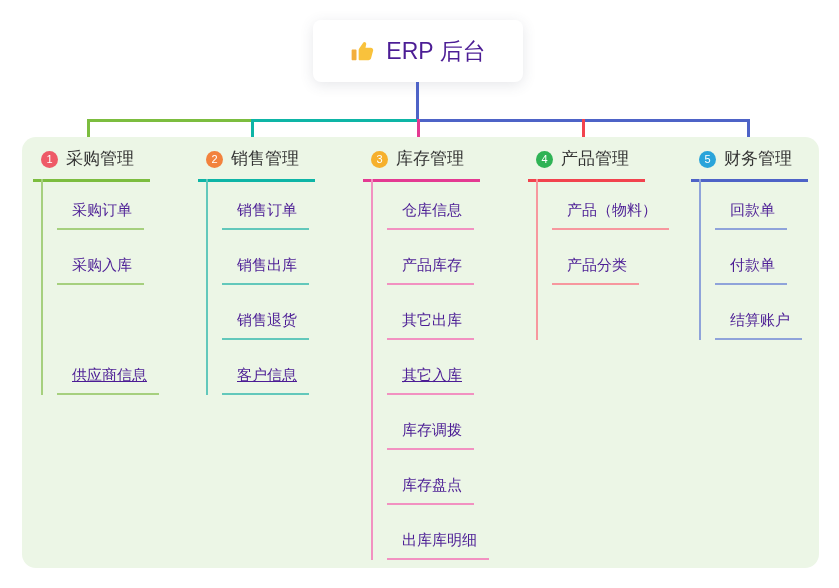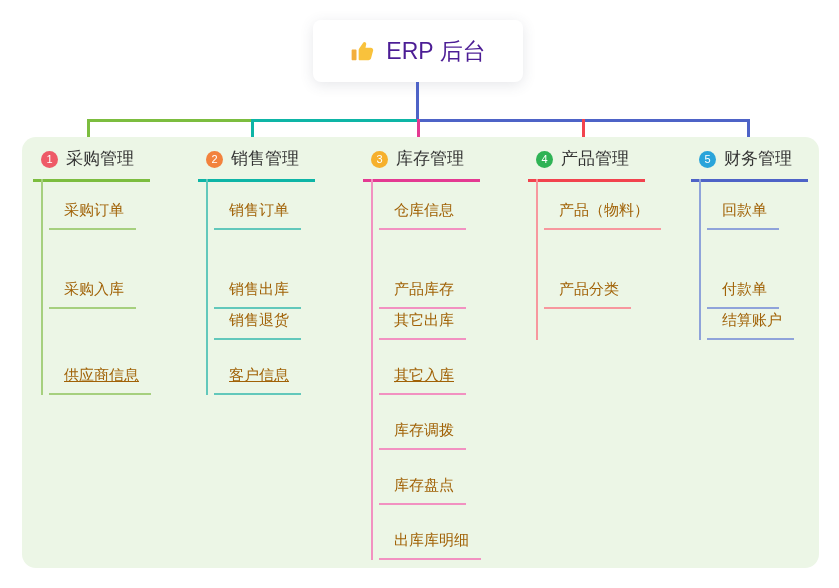--- a/index.html
+++ b/index.html
@@ -53,25 +53,25 @@
   .badge{
     width:17px;height:17px;border-radius:50%;background:var(--badge);
     color:#ffffff;font-size:11px;line-height:17px;text-align:center;flex:0 0 auto;
   }
   .spine{position:absolute;left:8px;top:179px;width:2px;background:var(--cline);}
   .b1 .spine,.b2 .spine{height:216px;}
   .b3 .spine{height:381px;}
   .b4 .spine,.b5 .spine{height:161px;}
 
   .child{
-    position:absolute;left:16px;
+    position:absolute;left:24px;
     padding:0 12px 8px 15px;border-bottom:2px solid var(--cline);
-    font-size:15px;line-height:20px;color:#a16207;white-space:nowrap;cursor:default;
+    font-size:15px;line-height:20px;color:#4c1d95;white-space:nowrap;cursor:default;
   }
-  .r0{top:200px;}.r1{top:255px;margin-top:24px;}.r2{top:310px;}.r3{top:365px;text-decoration:underline;}
+  .r0{top:200px;}.r1{top:255px;}.r2{top:310px;}.r3{top:365px;text-decoration:underline;}
   .r4{top:420px;text-align:right;}.r5{top:475px;}.r6{top:530px;}
 </style>
 </head>
 <body>
 
 <div class="canvas">
 
   <div class="root-card">
     <svg viewBox="0 0 24 24" aria-hidden="true">
       <path d="M2.4 10.5h2.7c.5 0 .9.4.9.9v8.2c0 .5-.4.9-.9.9H2.4c-.5 0-.9-.4-.9-.9v-8.2c0-.5.4-.9.9-.9z" fill="#f3ae3d"></path>

